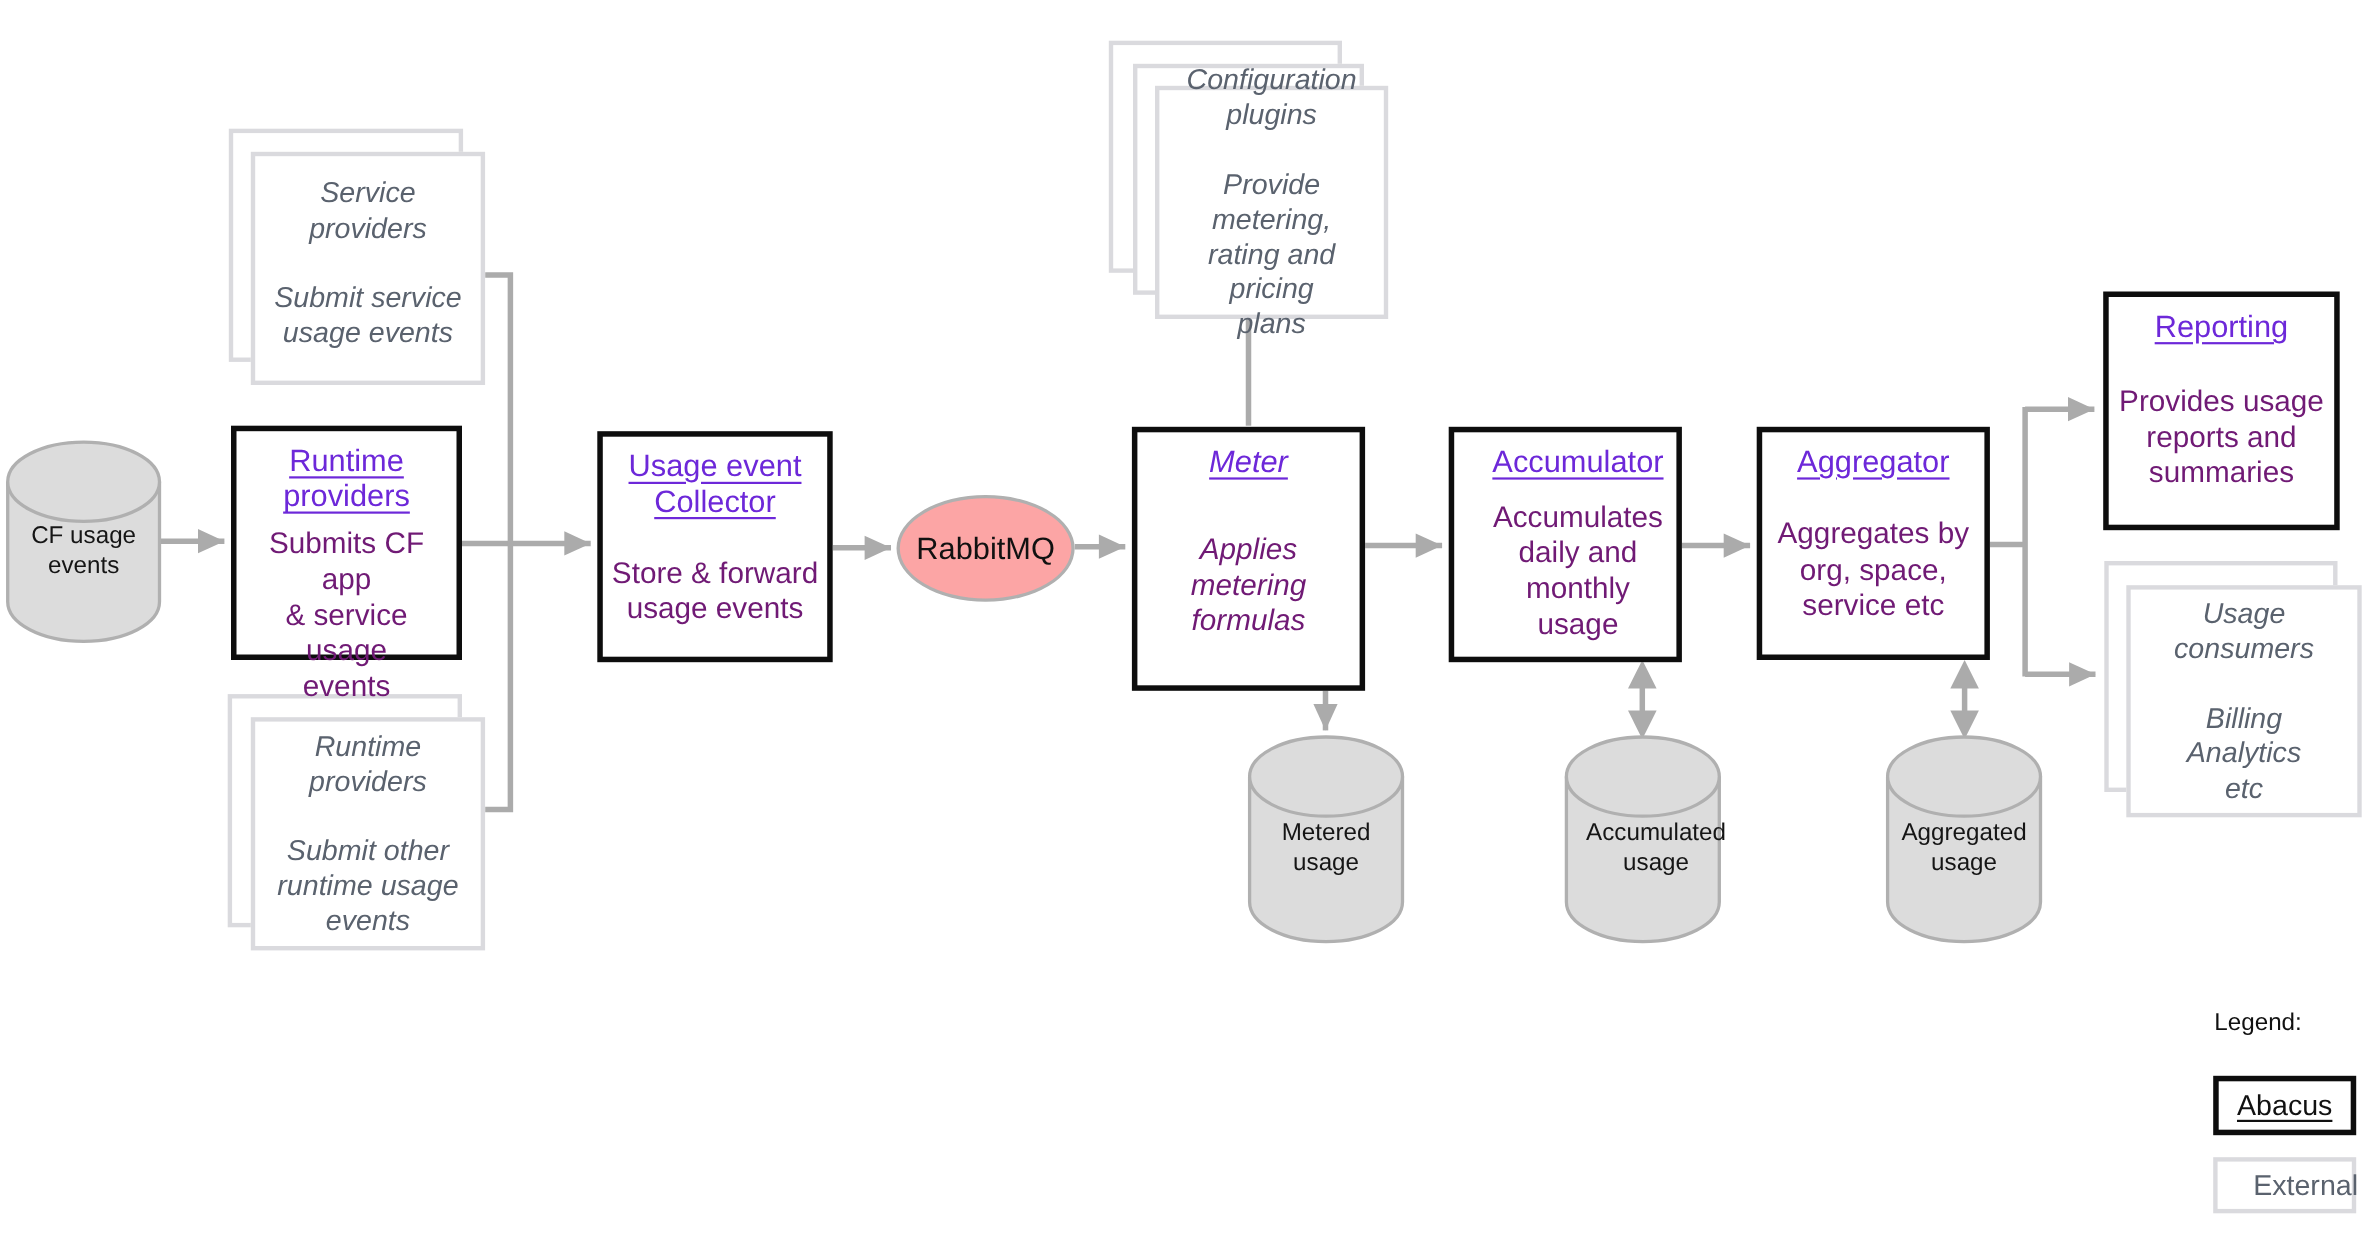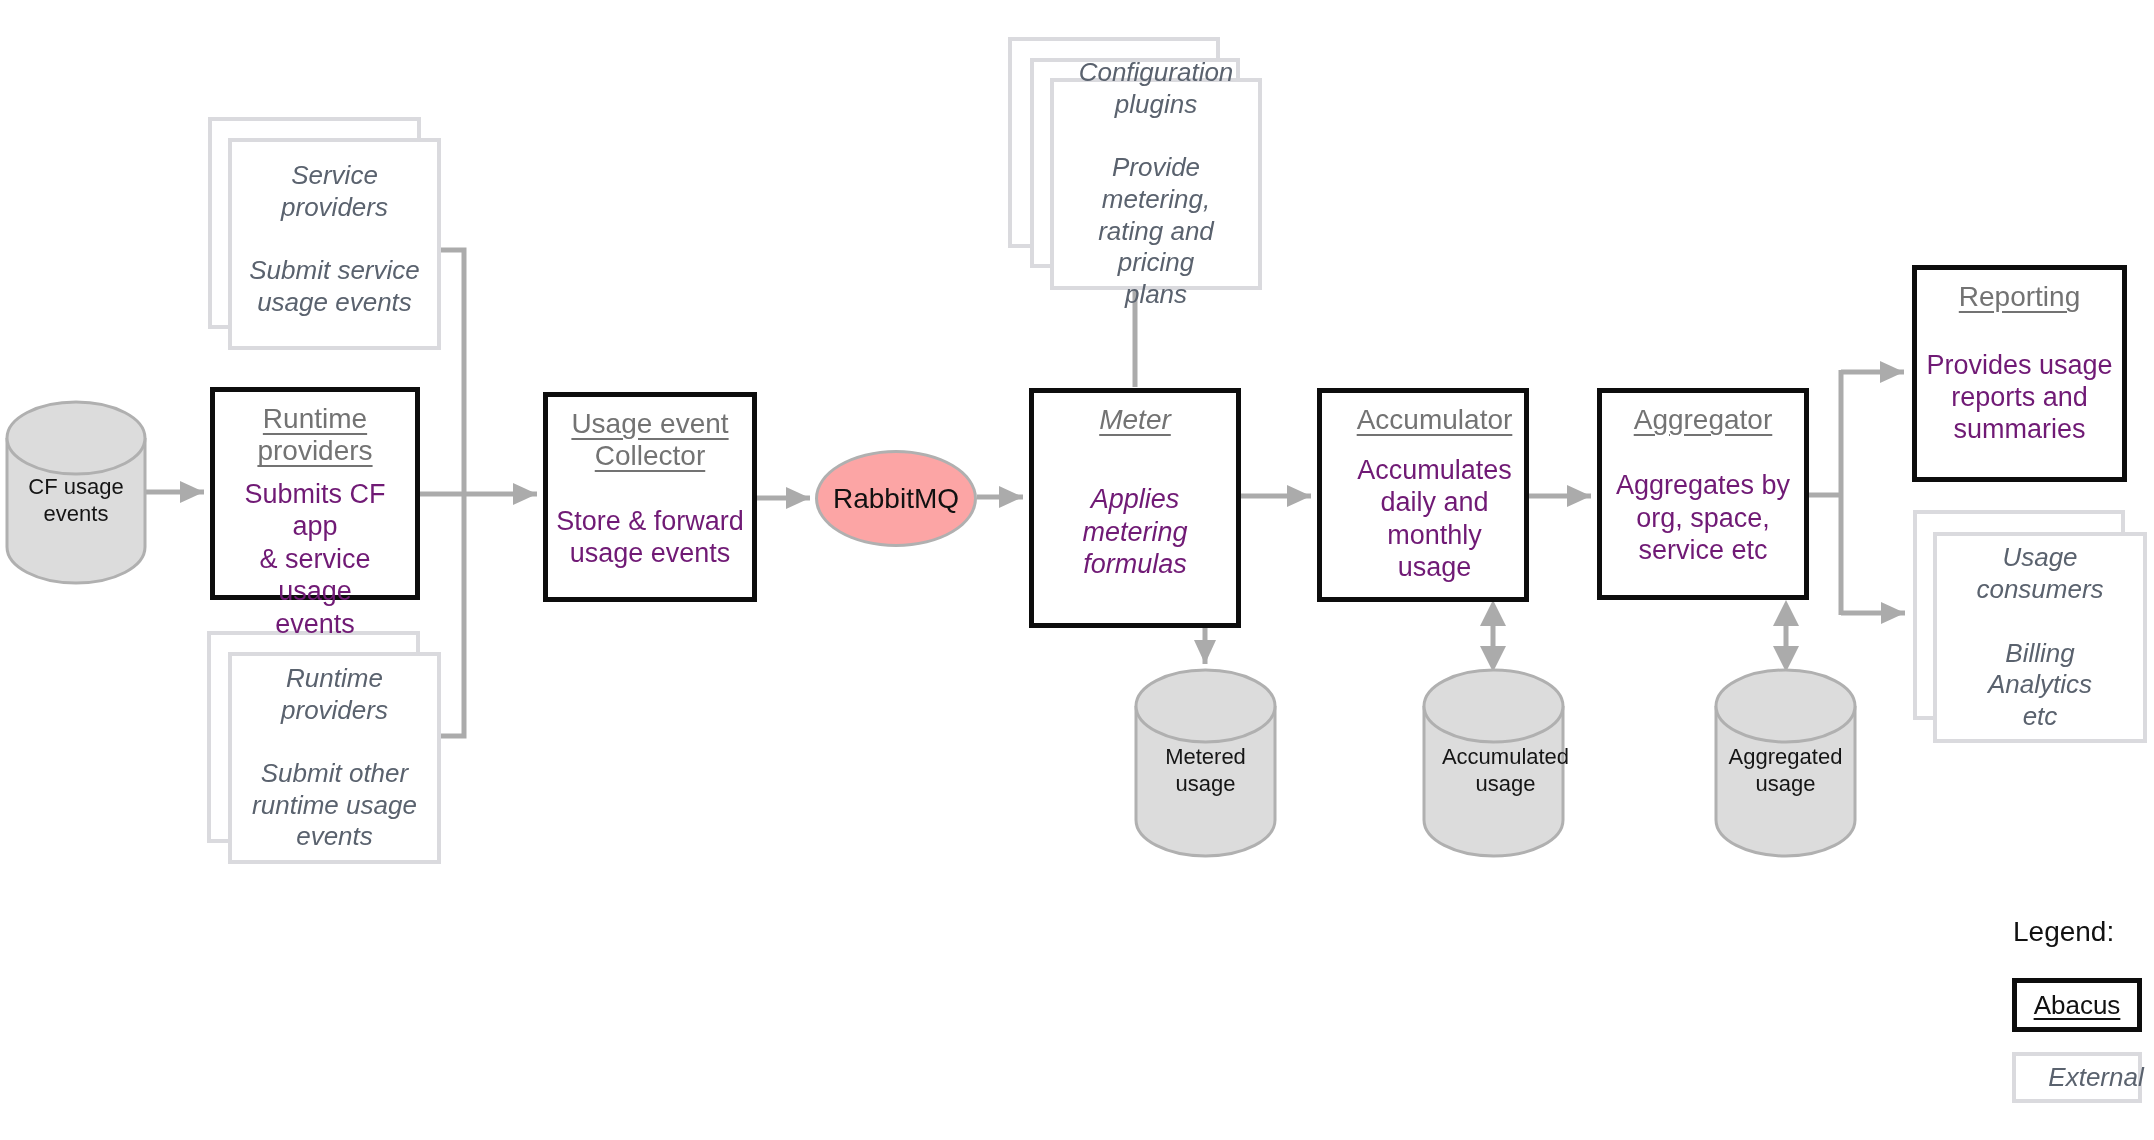--- a/index.html
+++ b/index.html
@@ -25,21 +25,21 @@
     align-items: center;
     text-align: center;
   }
   .box-title {
     margin-top: 11px;
     font-size: 28px;
     line-height: 1.16;
     text-decoration: underline;
     text-underline-offset: 5px;
     white-space: pre-line;
-    color: #737373;
+    color: #6d28d9;
   }
   .box-body {
     flex: 1;
     display: flex;
     align-items: center;
     justify-content: center;
     font-size: 27px;
     line-height: 1.2;
     white-space: pre-line;
     padding: 10px 4px 6px 4px;
@@ -91,42 +91,41 @@
     display: flex;
     align-items: center;
     justify-content: center;
     font-size: 28px;
     color: #111111;
   }
 
   
   .legend-heading {
     position: absolute;
-    font-size: 28px;
+    font-size: 22px;
     color: #111111;
   }
   .legend-box {
     position: absolute;
     box-sizing: border-box;
     background: #ffffff;
     display: flex;
     align-items: center;
     justify-content: center;
     font-size: 26px;
     text-align: center;
   }
   .legend-abacus {
     border: 5px solid #0d0d0d;
     text-decoration: underline;
     text-underline-offset: 4px;
     color: #111111;
   }
   .legend-external {
     border: 4px solid #dadade;
-    font-style: italic;
     color: #5a626e;
     padding-left: 38px;
   }
 </style>
 </head>
 <body>
 
 <div class="canvas">
 
   <svg class="layer" width="2154" height="1140" viewBox="0 0 2154 1140">

